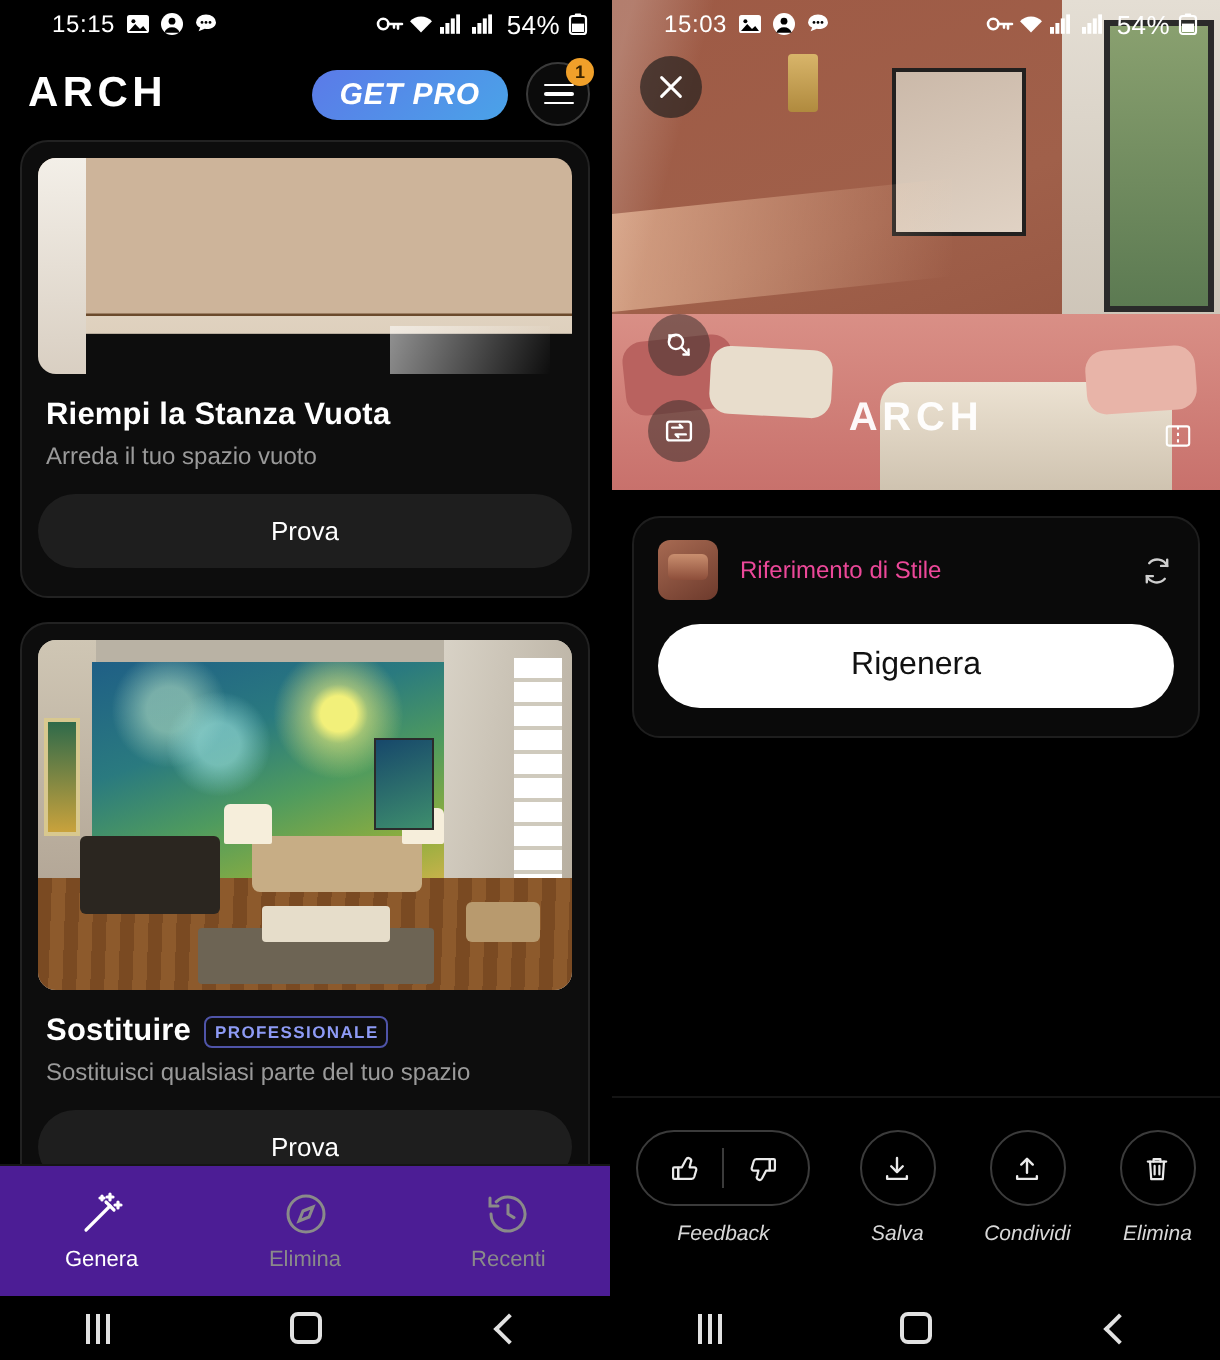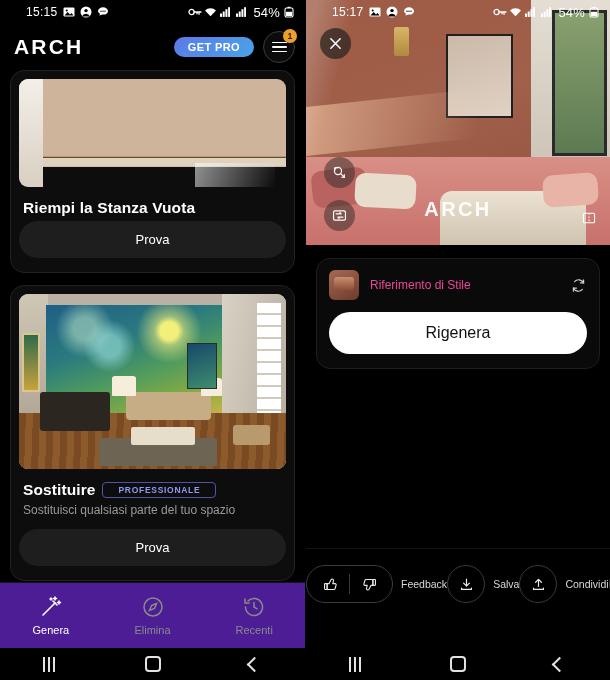--- a/index.html
+++ b/index.html
@@ -30,22 +30,22 @@
     height:46px; display:flex; align-items:center; justify-content:space-between;
     padding:0 10px 0 14px; position:relative; z-index:30;
   }
   .logo {
     font-size:21px; font-weight:800; letter-spacing:2.2px; color:#fff;
     font-family:"Liberation Sans", sans-serif;
   }
   .appbar-right { display:flex; align-items:center; gap:9px; }
   .getpro {
     background:linear-gradient(135deg,#5b7ae8,#4aa3e8);
-    color:#fff; font-size:11px; font-weight:700; letter-spacing:.4px;
-    border:none; border-radius:16px; padding:4px 14px; cursor:pointer;
+    color:#fff; font-size:15px; font-weight:700; letter-spacing:.4px;
+    border:none; border-radius:16px; padding:4px 14px; cursor:pointer;font-style:italic;
   }
   .menu-btn {
     width:32px; height:32px; border-radius:50%; border:1px solid #3a3a3a;
     background:#0b0b0b; position:relative; display:flex; align-items:center;
     justify-content:center; cursor:pointer;
   }
   .menu-btn .bars { width:15px; display:flex; flex-direction:column; gap:3px; }
   .menu-btn .bars i { display:block; height:1.6px; background:#fff; border-radius:1px; }
   .badge {
     position:absolute; top:-3px; right:-3px; min-width:14px; height:14px;
@@ -64,21 +64,21 @@
     width:100%; border-radius:9px; overflow:hidden; position:relative; display:block;
   }
   .card-img.empty { height:108px; }
   .card-img.mural { height:175px; }
   .card-title {
     font-size:15.5px; font-weight:700; color:#fff; margin:12px 4px 4px;
     display:flex; align-items:center; gap:7px; letter-spacing:.1px;
   }
   .pro-badge {
     font-size:8.5px; font-weight:700; letter-spacing:.7px; color:#8e9bf5;
-    border:1px solid #4f54a8; border-radius:4px; padding:2px 15px;
+    border:1px solid #4f54a8; border-radius:4px; padding:2px 4px;
   }
   .card-sub { font-size:12px; color:#9a9a9a; margin:0 4px 12px; }
   .try-btn {
     display:block; width:100%; background:#1e1e1e; border:none; border-radius:20px;
     color:#fff; font-size:13px; padding:11px 0; cursor:pointer;
     font-family:"Liberation Sans", sans-serif;
   }
 
   
   .room-empty { width:100%; height:100%; background:
@@ -220,21 +220,21 @@
     display:block; width:100%; background:#fff; color:#111; border:none;
     border-radius:22px; font-size:16px; padding:12px 0; cursor:pointer;
     font-family:"Liberation Sans", sans-serif;
   }
 
   .actionbar {
     position:absolute; left:0; right:0; bottom:32px; height:100px; background:#000;
     border-top:1px solid #141414; display:flex; align-items:flex-start;
     justify-content:space-around; padding-top:16px; z-index:25;
   }
-  .action { display:flex; align-items:center; gap:8px; cursor:pointer; }
+  .action { display:flex; flex-direction:column; align-items:center; gap:8px; cursor:pointer;font-style:italic; }
   .action > .lbl { font-size:10.5px; color:#d8d8d8; }
   .pill {
     height:38px; border:1px solid #3b3b3b; border-radius:19px; display:flex;
     align-items:center; padding:0 4px;
   }
   .pill .half { width:38px; height:38px; display:flex; align-items:center; justify-content:center; cursor:pointer; }
   .pill .sep { width:1px; height:20px; background:#3b3b3b; }
   .circle-act {
     width:38px; height:38px; border:1px solid #3b3b3b; border-radius:50%;
     display:flex; align-items:center; justify-content:center;
@@ -327,20 +327,21 @@
 
   <div class="content">
 
     <div class="card">
       <div class="card-img empty">
         <div class="room-empty"></div>
       </div>
       <div class="card-title">
         <span>Riempi la Stanza Vuota</span>
       </div>
+      <div class="card-sub">Arreda il tuo spazio vuoto</div>
       <button class="try-btn">Prova</button>
     </div>
 
     <div class="card">
       <div class="card-img mural">
         <div class="room-mural">
           <div class="rm-left"></div>
             <div class="rm-wall"></div>
             <div class="rm-right"></div>
           <div class="rm-win"></div>
@@ -421,21 +422,21 @@
     <div class="hero-sun"></div>
     <div class="hero-bed"></div>
     <div class="hero-pillow1"></div>
     <div class="hero-pillow2"></div>
     <div class="hero-blanket"></div>
     <div class="hero-pillow3"></div>
   </div>
 
   <div class="statusbar">
     <div class="sb-left">
-      <span class="sb-time">15:17</span>
+      <span class="sb-time">15:03</span>
       <span class="sb-ico">
         <svg viewBox="0 0 12 12" width="12" height="12">
             <rect x="0.5" y="1.5" width="11" height="9" rx="1.3" fill="#fff"></rect>
             <circle cx="3.7" cy="4.6" r="1" fill="#000"></circle>
             <path d="M1.5 9.5 L4.6 6 L7 8.5 L8.6 7 L10.5 9.5 Z" fill="#000"></path>
           </svg>
       </span>
       <span class="sb-ico">
         <svg viewBox="0 0 12 12" width="12" height="12">
             <circle cx="6" cy="6" r="5.5" fill="#fff"></circle>

